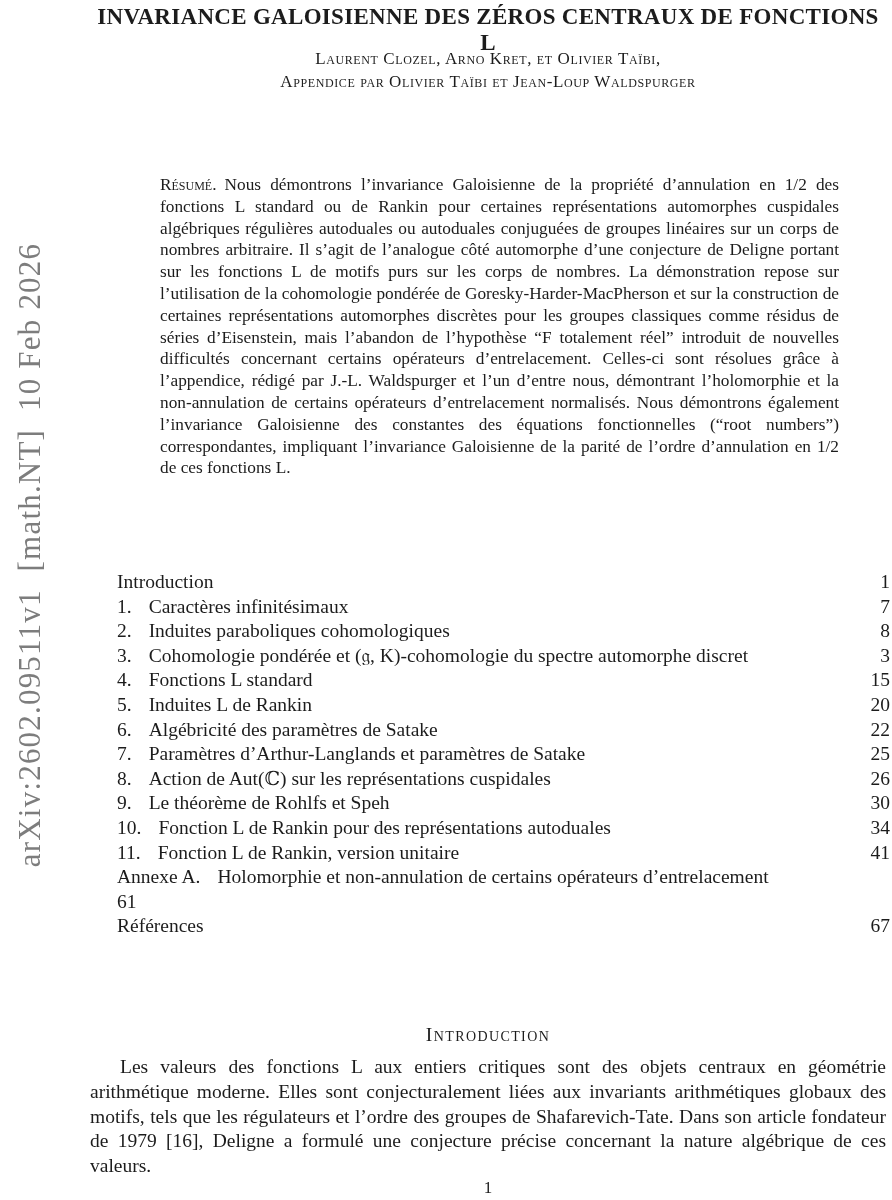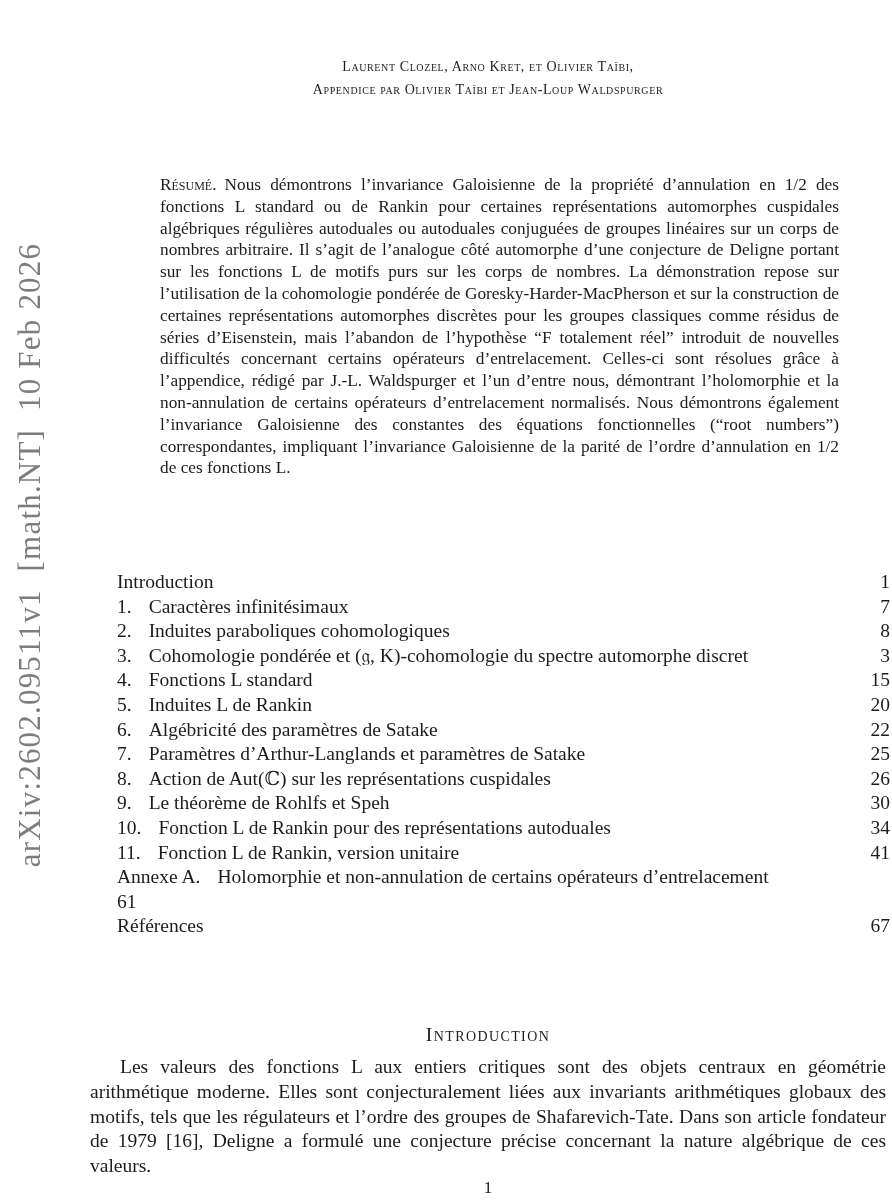--- a/index.html
+++ b/index.html
@@ -18,23 +18,23 @@
     white-space: pre;
     font-size: 31px; letter-spacing: 1.2px;
     color: #7d7d7d;
   }
   .title {
     position: absolute; top: 4px; left: 90px; width: 796px;
     text-align: center; font-weight: bold; font-size: 23px;
     letter-spacing: 0.3px;
   }
   .authors {
-    position: absolute; top: 56px; left: 90px; width: 796px;
+    position: absolute; top: 48px; left: 90px; width: 796px;
     text-align: center; font-variant: small-caps;
-    font-size: 14px; line-height: 22.5px; letter-spacing: 0.6px;
+    font-size: 17px; line-height: 22.5px; letter-spacing: 0.6px;
   }
   .abstract {
     position: absolute; top: 174px; left: 160px; width: 679px;
     font-size: 17.3px; line-height: 21.8px; text-align: justify;
   }
   .abstract-label { font-variant: small-caps; margin-right: 8px; }
   .toc-heading {
     position: absolute; top: 529px; left: 90px; width: 796px;
     text-align: center; font-variant: small-caps;
     font-size: 19.5px; letter-spacing: 1.4px;
@@ -64,20 +64,21 @@
     text-align: center; font-size: 17px;
   }
 </style>
 </head>
 <body>
 
 <div class="page">
 
   <div class="arxiv-stamp">arXiv:2602.09511v1  [math.NT]  10 Feb 2026</div>
 
+  <div class="title">INVARIANCE GALOISIENNE DES ZÉROS CENTRAUX DE FONCTIONS L</div>
 
   <div class="authors">
     <div>Laurent Clozel, Arno Kret, et Olivier Taïbi,</div>
     <div>Appendice par Olivier Taïbi et  Jean-Loup Waldspurger</div>
   </div>
 
   <div class="abstract">
     <span class="abstract-label">Résumé.</span><span>Nous démontrons l’invariance Galoisienne de la propriété d’annulation en 1/2 des fonctions L standard ou de Rankin pour certaines représentations automorphes cuspidales algébriques régulières autoduales ou autoduales conjuguées de groupes linéaires sur un corps de nombres arbitraire. Il s’agit de l’analogue côté automorphe d’une conjecture de Deligne portant sur les fonctions L de motifs purs sur les corps de nombres. La démonstration repose sur l’utilisation de la cohomologie pondérée de Goresky-Harder-MacPherson et sur la construction de certaines représentations automorphes discrètes pour les groupes classiques comme résidus de séries d’Eisenstein, mais l’abandon de l’hypothèse “F totalement réel” introduit de nouvelles difficultés concernant certains opérateurs d’entrelacement. Celles-ci sont résolues grâce à l’appendice, rédigé par J.-L. Waldspurger et l’un d’entre nous, démontrant l’holomorphie et la non-annulation de certains opérateurs d’entrelacement normalisés. Nous démontrons également l’invariance Galoisienne des constantes des équations fonctionnelles (“root numbers”) correspondantes, impliquant l’invariance Galoisienne de la parité de l’ordre d’annulation en 1/2 de ces fonctions L.</span>
   </div>
 

